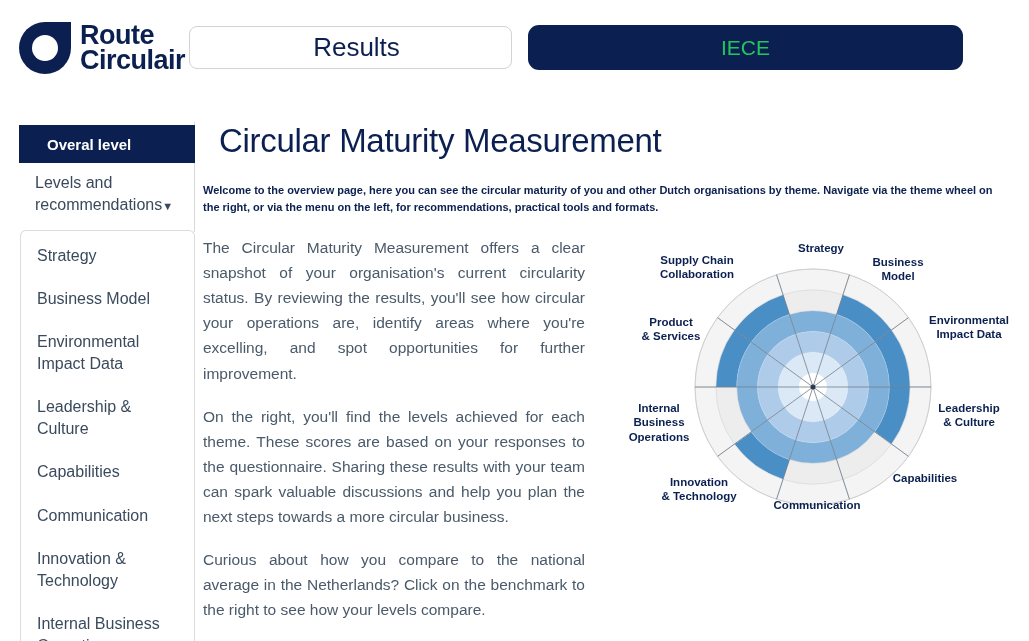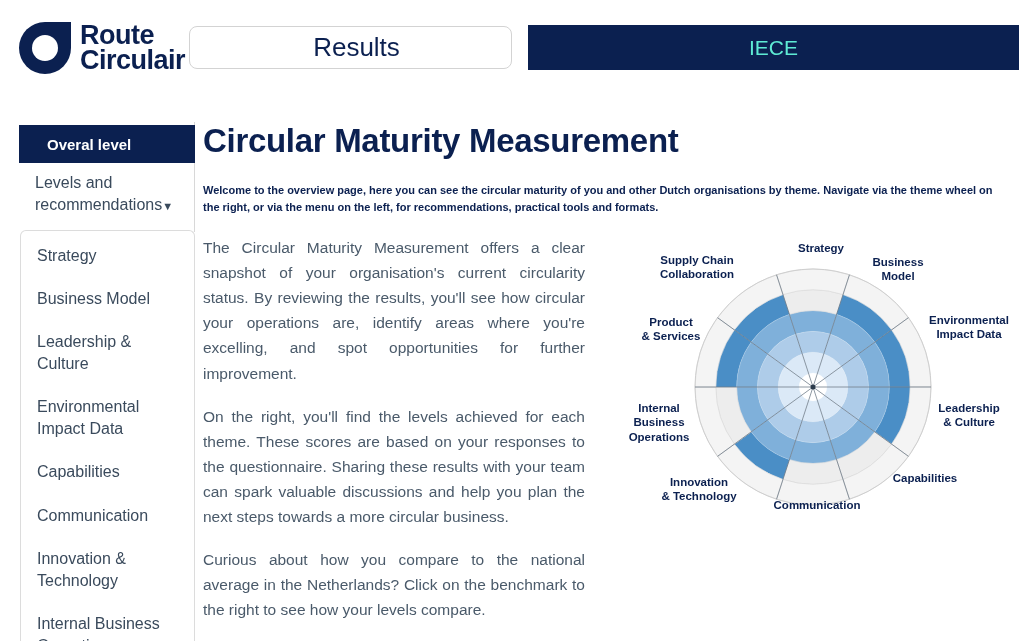--- a/index.html
+++ b/index.html
@@ -57,24 +57,24 @@
     border-radius: 8px;
     color: #0b2050;
     font-size: 26px;
     display: flex; align-items: center; justify-content: center;
     cursor: pointer;
     padding-left: 12px;
   }
   .tab-iece {
     position: absolute;
     left: 528px; top: 25px;
-    width: 491px; height: 45px;
+    width: 435px; height: 45px;
     background: #0b2050;
-    border-radius: 0;
-    color: #5eead4;
+    border-radius: 11px;
+    color: #22c55e;
     font-size: 21px;
     display: flex; align-items: center; justify-content: center;
     cursor: pointer;
   }
 
   
   .sidebar {
     position: absolute;
     left: 19px; top: 125px;
     width: 176px;
@@ -128,23 +128,23 @@
 
   
   .main {
     position: absolute;
     left: 203px; top: 122px;
     width: 810px;
   }
   .page-title {
     color: #0b2050;
     font-size: 33px;
-    font-weight: bold;
+    font-weight: normal;
     letter-spacing: -0.3px;
-    margin: 0 0 22px 0;
+    margin: 0 0 22px 16px;
   }
   .intro {
     color: #0b2050;
     font-size: 11px;
     font-weight: bold;
     line-height: 1.5;
     width: 805px;
     margin: 0 0 20px 0;
   }
   .content-row {
@@ -207,22 +207,22 @@
 
   <div class="side-active">Overal level</div>
 
   <div class="side-dropdown-toggle">
     <span>Levels and recommendations</span><span class="caret">▼</span>
   </div>
 
   <div class="side-panel">
     <div class="side-item">Strategy</div>
     <div class="side-item">Business Model</div>
+    <div class="side-item">Environmental Impact Data</div>
     <div class="side-item">Leadership &amp; Culture</div>
-    <div class="side-item">Environmental Impact Data</div>
     <div class="side-item">Capabilities</div>
     <div class="side-item">Communication</div>
     <div class="side-item">Innovation &amp; Technology</div>
     <div class="side-item">Internal Business Operations</div>
 
   </div>
 </div>
 
 <div class="main">
 

